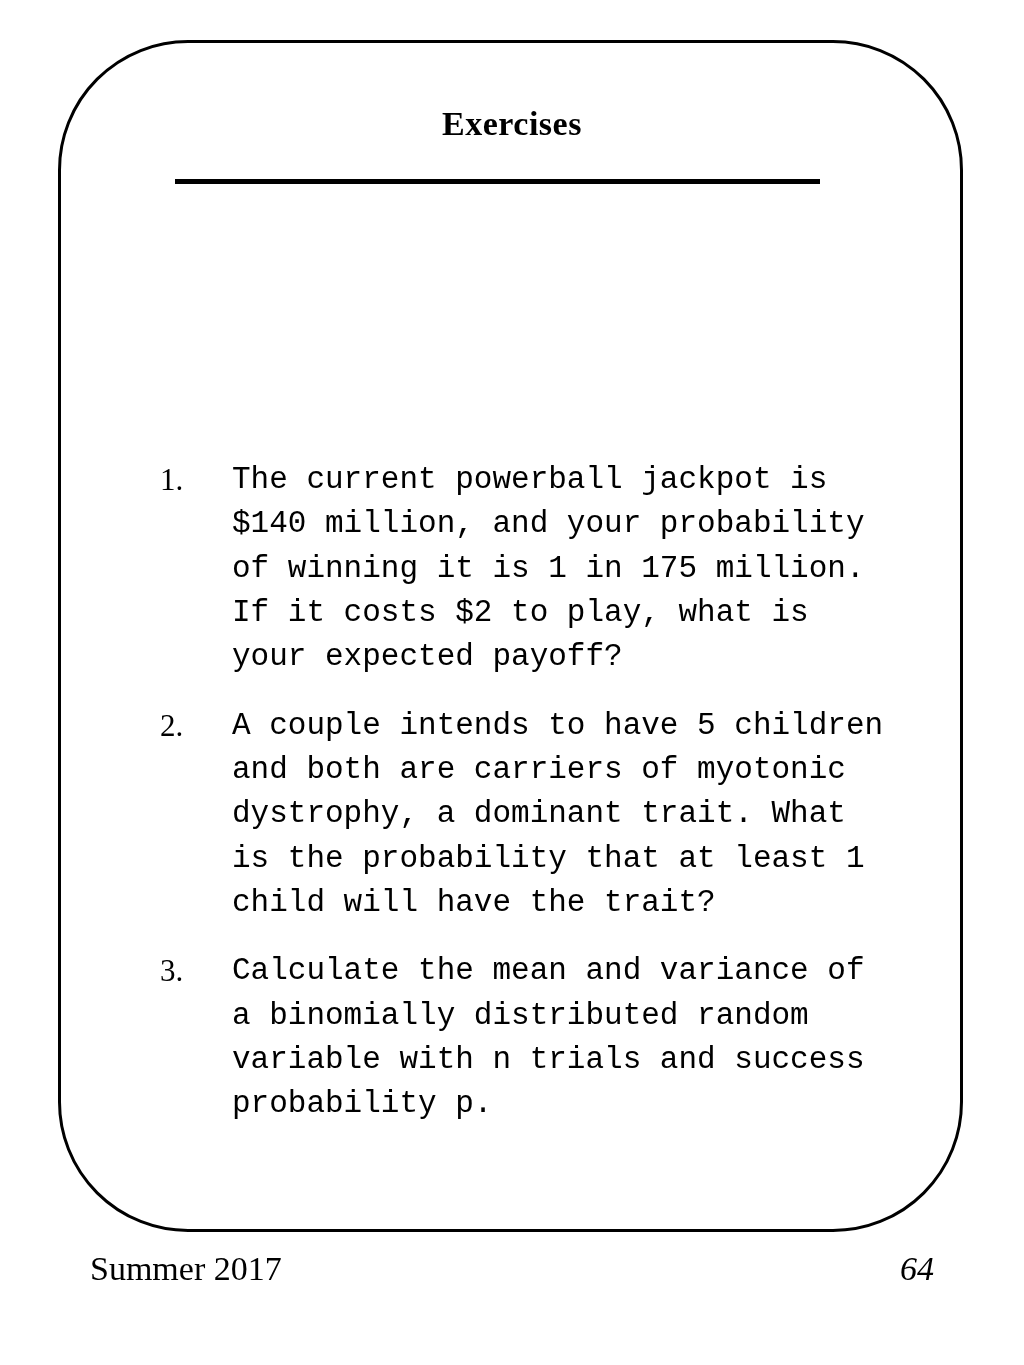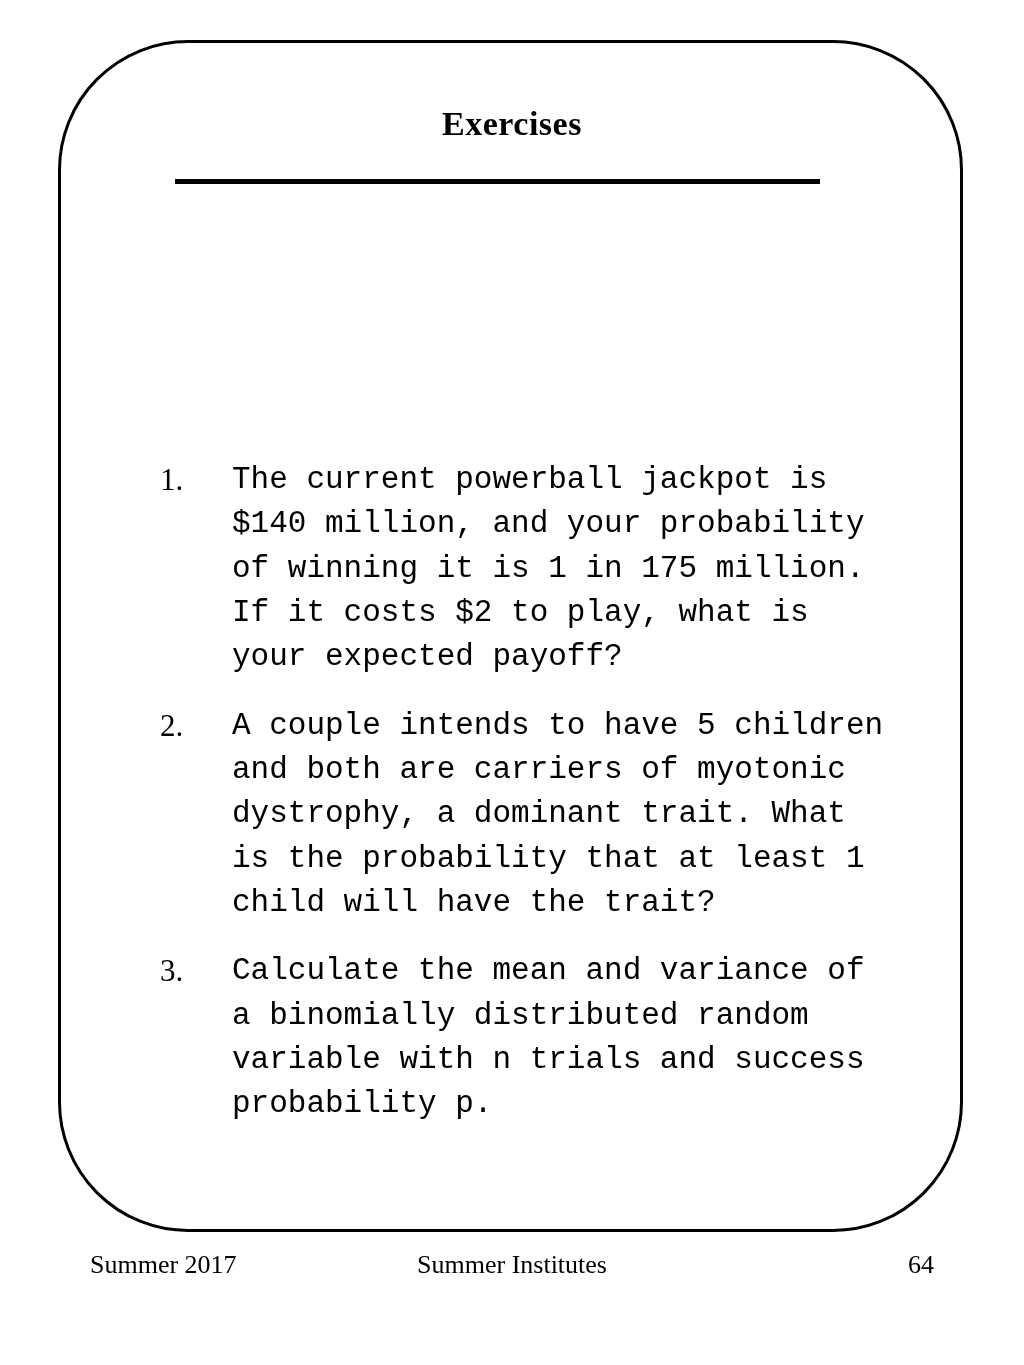--- a/index.html
+++ b/index.html
@@ -63,39 +63,40 @@
   }
   .exercise-text {
     flex: 1;
     font-family: Liberation Mono, monospace;
   }
   .footer {
     position: absolute;
     top: 1250px;
     left: 90px;
     width: 844px;
-    font-size: 26px;
+    font-size: 34px;
     height: 36px;
   }
   .footer-left {
     position: absolute;
     left: 0;
     top: 0;
   }
   .footer-center {
     position: absolute;
     left: 0;
     width: 100%;
     text-align: center;
     top: 0;
   }
   .footer-right {
     position: absolute;
     right: 0;
     top: 0;
+    font-style: italic;
   }
 </style>
 </head>
 <body>
 
 <div class="slide-frame"></div>
 
 <div class="slide-title">Exercises</div>
 
 <div class="title-rule"></div>
@@ -114,15 +115,14 @@
 
   <div class="exercise-item">
     <div class="exercise-number">3.</div>
     <div class="exercise-text">Calculate the mean and variance of a binomially distributed random variable with n trials and success probability p.</div>
   </div>
 
 </div>
 
 <div class="footer">
   <div class="footer-left">Summer 2017</div>
-  <div class="footer-center">Summer Institutes</div>
   <div class="footer-right">64</div>
 </div>
 
 </body></html>

